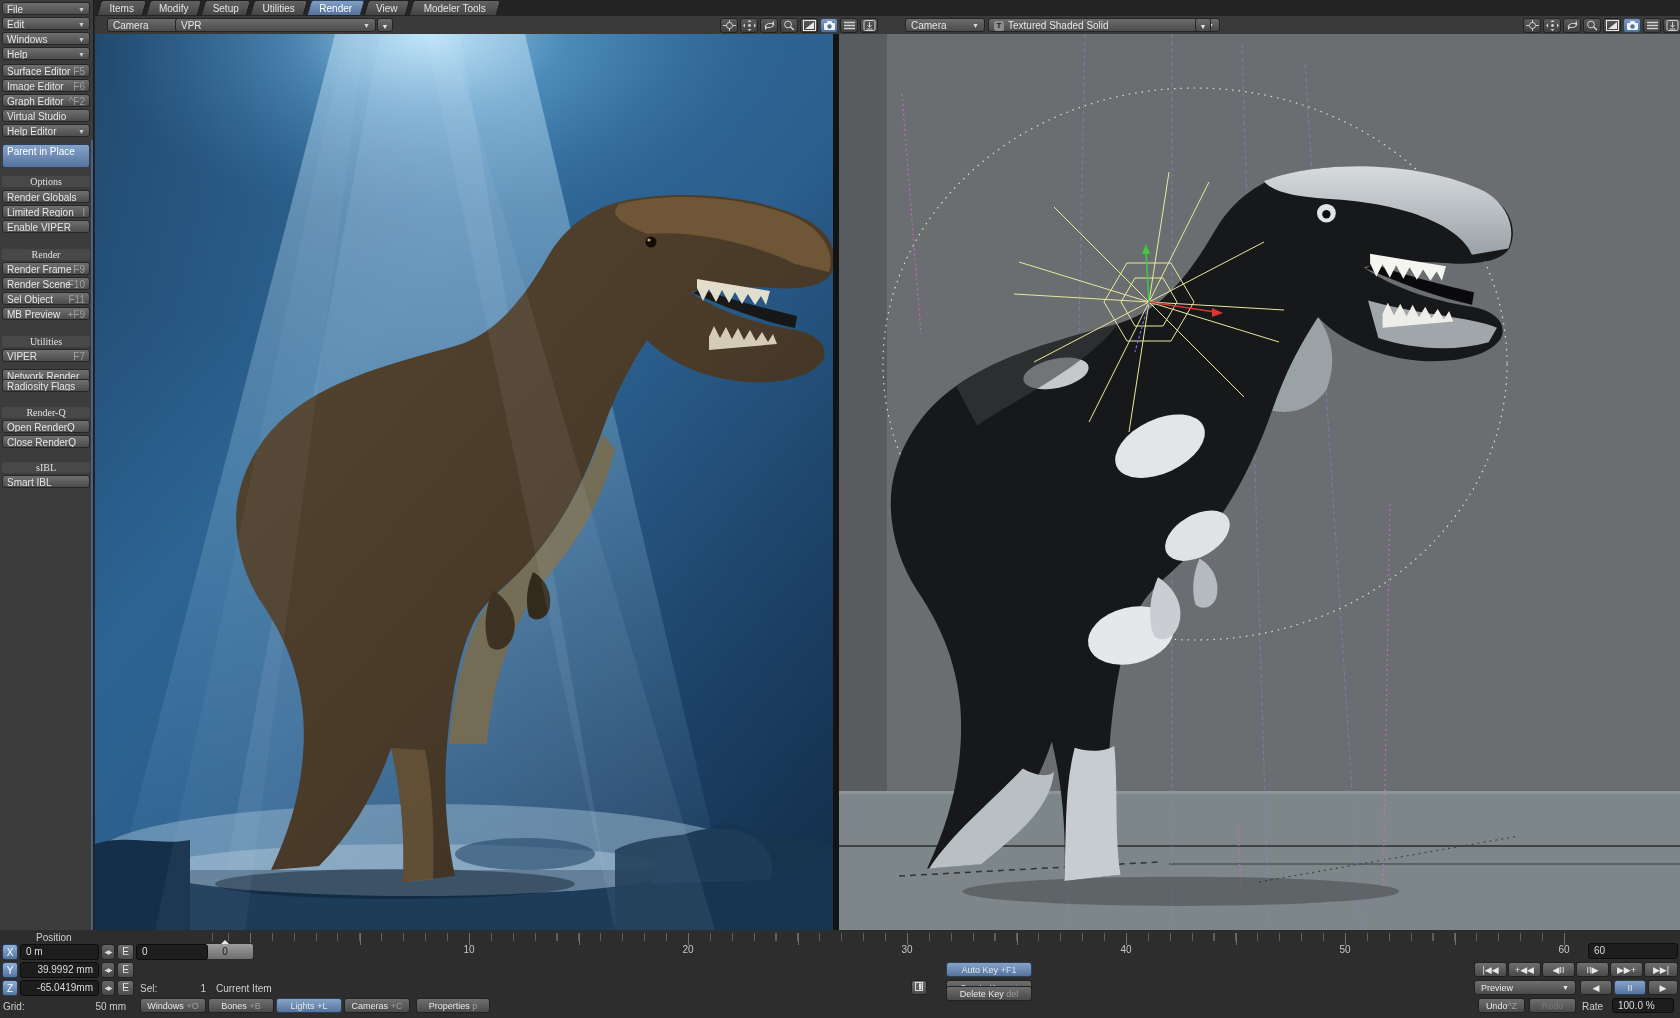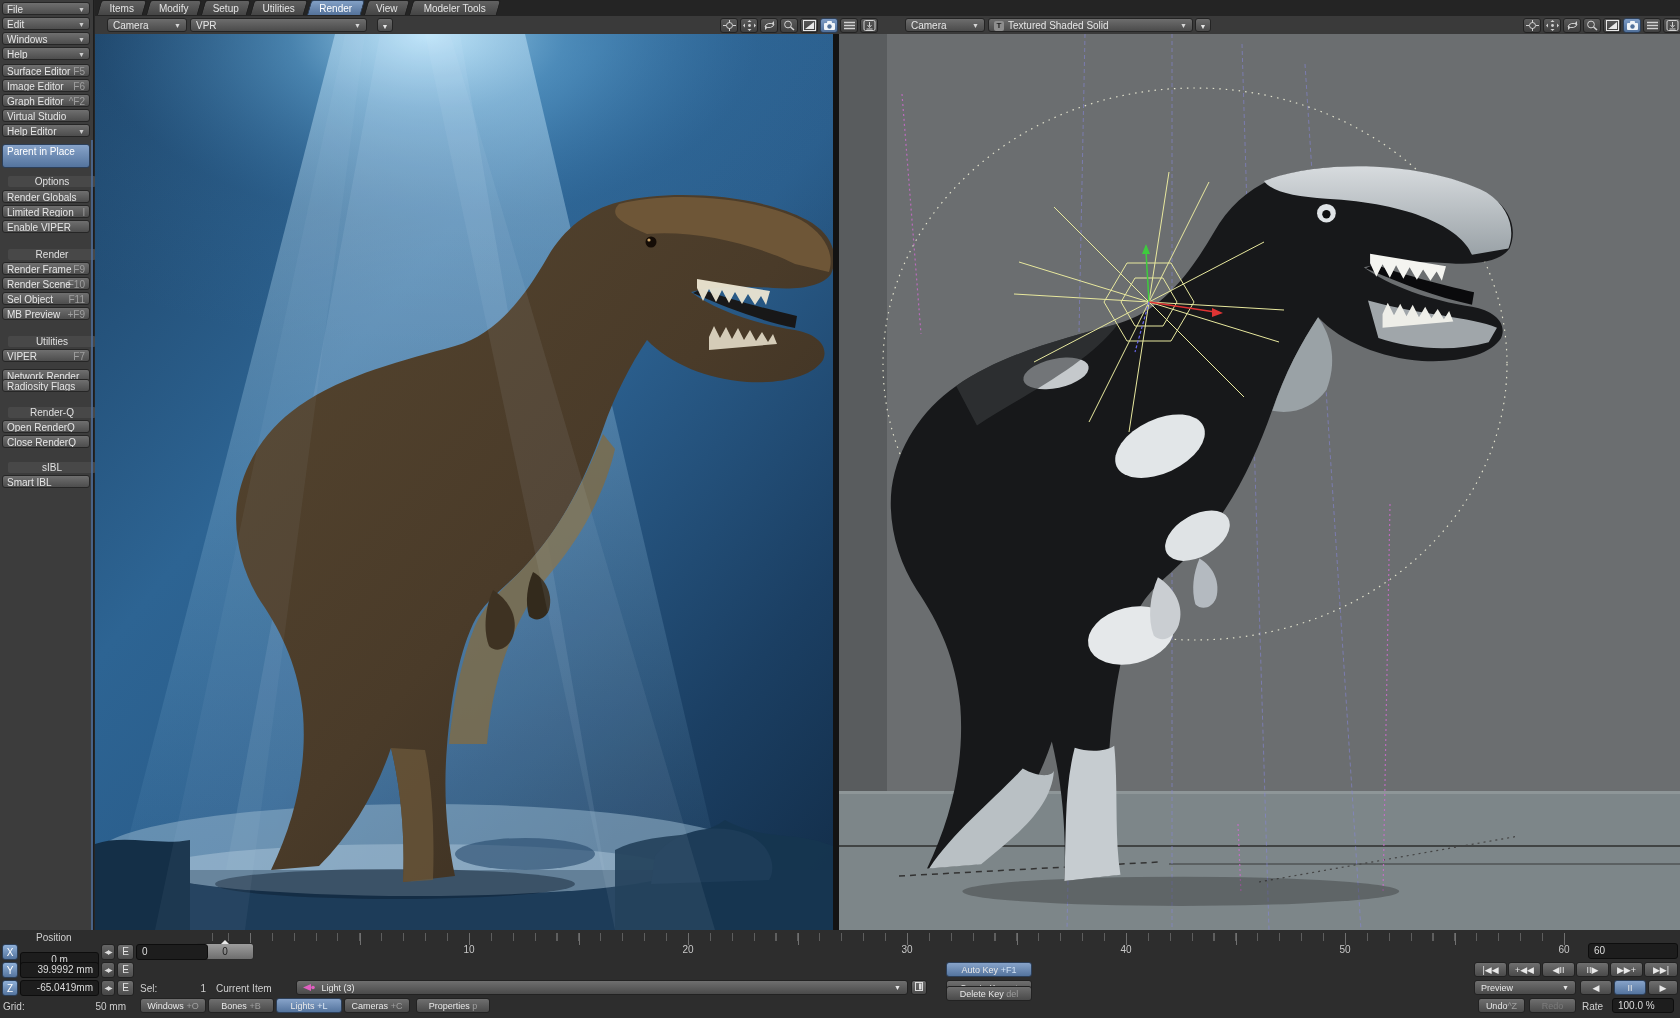--- a/index.html
+++ b/index.html
@@ -23,21 +23,21 @@
   .stepper{position:absolute;width:14px;height:16px;border-radius:3px;background:linear-gradient(#666,#464646);
            border:1px solid #222;color:#ddd;font-size:6px;line-height:14px;text-align:center;letter-spacing:-1px;box-sizing:border-box;}
   .tbtn{position:absolute;height:15px;line-height:14px;background:linear-gradient(#6f6f6f,#4a4a4a);
         border:1px solid #222;border-radius:3px;color:#e8e8e8;text-align:center;box-sizing:border-box;font-size:9px;}
   .tbtn.blue{background:linear-gradient(#87a3c9,#54749e);border-color:#2c3f59;}
   .lbl{position:absolute;color:#cfcfcf;line-height:15px;}
   
   #sidebar{position:absolute;left:0;top:0;width:93px;height:930px;background:#3c3c3c;border-right:1px solid #1d1d1d;}
   #sidebar::after{content:'';position:absolute;right:0;top:140px;bottom:0;width:2px;background:#4d6f9f;opacity:.75;}
   #sidebar .btn{left:2px;width:88px;}
-  #sidebar .hdr{left:8px;width:88px;}
+  #sidebar .hdr{left:2px;width:88px;font-family:Liberation Serif, serif;}
   
   #tabbar{position:absolute;left:95px;top:0;right:0;height:16px;background:#242424;}
   .tab{position:absolute;top:0;height:15px;line-height:15px;background:linear-gradient(#626262,#454545);
        border:1px solid #1f1f1f;border-bottom:none;color:#e4e4e4;text-align:center;transform:skewX(-16deg);
        border-radius:3px 3px 0 0;box-sizing:border-box;}
   .tab>span{display:block;transform:skewX(16deg);}
   .tab.active{background:linear-gradient(#82a0c6,#54729a);color:#fff;border-color:#2c3f59;}
   
   #vphead{position:absolute;left:95px;top:16px;right:0;height:18px;background:#3a3a3a;border-bottom:1px solid #161616;}
   .vhbtn{position:absolute;top:2px;height:14px;line-height:13px;background:linear-gradient(#6d6d6d,#4b4b4b);
@@ -129,21 +129,21 @@
         <span>View</span>
       </div>
     <div class="tab" style="left:316px;width:88px">
         <span>Modeler Tools</span>
       </div>
   </div>
 
   <div id="vphead">
 
     <div class="vhbtn" style="left:12px;width:80px"><span class="dd">▼</span><span>Camera View</span></div>
-    <div class="vhbtn" style="left:95px;width:177px"><span class="dd">▼</span><span>VPR</span></div>
+    <div class="vhbtn" style="left:80px;width:201px"><span class="dd">▼</span><span>VPR</span></div>
     <div class="vhbtn" style="left:282px;width:16px;text-align:center;padding:0"><span style="font-size:7px">▼</span></div>
 
     <div class="icbtn" style="left:625px">
         <svg width="13" height="11" viewBox="0 0 13 11">
           <circle cx="6.5" cy="5.5" r="3" fill="none" stroke="#d2d2d2"></circle>
           <path d="M6.5 0v3M6.5 8v3M0 5.5h3M10 5.5h3" stroke="#d2d2d2"></path>
         </svg>
       </div>
     <div class="icbtn" style="left:645px">
         <svg width="13" height="11" viewBox="0 0 13 11">
@@ -183,21 +183,21 @@
       </div>
     <div class="icbtn" style="left:765px">
         <svg width="13" height="11" viewBox="0 0 13 11">
           <rect x="1" y="0.5" width="11" height="10" rx="1.5" fill="none" stroke="#d2d2d2"></rect>
           <path d="M6.5 2v4.5M4.5 5l2 2.5 2-2.5" fill="none" stroke="#d2d2d2"></path>
           <path d="M3.5 9h6" stroke="#d2d2d2"></path>
         </svg>
       </div>
 
     <div class="vhbtn" style="left:810px;width:80px"><span class="dd">▼</span><span>Camera View</span></div>
-    <div class="vhbtn" style="left:893px;width:205px"><span class="dd">▼</span><span class="badge">T</span><span>Textured Shaded Solid</span></div>
+    <div class="vhbtn" style="left:893px;width:232px"><span class="dd">▼</span><span class="badge">T</span><span>Textured Shaded Solid</span></div>
     <div class="vhbtn" style="left:1100px;width:16px;text-align:center;padding:0"><span style="font-size:7px">▼</span></div>
 
     <div class="icbtn" style="left:1428px">
         <svg width="13" height="11" viewBox="0 0 13 11">
           <circle cx="6.5" cy="5.5" r="3" fill="none" stroke="#d2d2d2"></circle>
           <path d="M6.5 0v3M6.5 8v3M0 5.5h3M10 5.5h3" stroke="#d2d2d2"></path>
         </svg>
       </div>
     <div class="icbtn" style="left:1448px">
         <svg width="13" height="11" viewBox="0 0 13 11">
@@ -402,21 +402,21 @@
     <span class="tnum" style="left:907px">30</span>
     <span class="tnum" style="left:1126px">40</span>
     <span class="tnum" style="left:1345px">50</span>
     <span class="tnum" style="left:1564px">60</span>
     <div id="slider">0</div>
     <div class="field" style="left:1588px;top:13px;width:90px">60</div>
 
     <div class="lbl" style="left:36px;top:0;width:70px">Position</div>
 
     <div class="axisbtn" style="left:2px;top:14px">X</div>
-    <div class="field" style="left:20px;top:22px;width:79px;text-align:center">0 m</div>
+    <div class="field" style="left:20px;top:14px;width:79px;text-align:left">0 m</div>
     <div class="stepper" style="left:101px;top:14px">◀▶</div>
     <div class="ebtn" style="left:117px;top:14px">E</div>
     <div class="field" style="left:136px;top:14px;width:72px">0</div>
 
     <div class="axisbtn" style="left:2px;top:32px">Y</div>
     <div class="field" style="left:20px;top:32px;width:79px;text-align:right">39.9992 mm</div>
     <div class="stepper" style="left:101px;top:32px">◀▶</div>
     <div class="ebtn" style="left:117px;top:32px">E</div>
     <div class="tbtn blue" style="left:946px;top:32px;width:86px"><span>Auto Key</span> <span style="color:#cfe0f4">+F1</span></div>
     <div class="tbtn" style="left:1474px;top:32px;width:33px">|◀◀</div>
@@ -426,28 +426,20 @@
     <div class="tbtn" style="left:1610px;top:32px;width:33px">▶▶+</div>
     <div class="tbtn" style="left:1644px;top:32px;width:34px">▶▶|</div>
 
     <div class="axisbtn" style="left:2px;top:50px">Z</div>
     <div class="field" style="left:20px;top:50px;width:79px;text-align:right">-65.0419mm</div>
     <div class="stepper" style="left:101px;top:50px">◀▶</div>
     <div class="ebtn" style="left:117px;top:50px">E</div>
     <div class="lbl" style="left:140px;top:51px">Sel:</div>
     <div class="lbl" style="left:170px;top:51px;width:36px;text-align:right">1</div>
     <div class="lbl" style="left:216px;top:51px">Current Item</div>
-    <div class="tbtn" style="left:296px;top:50px;width:612px;text-align:left;padding:0 6px">
-      <span class="dd" style="float:right;font-size:7px;line-height:14px">▼</span>
-      <svg width="12" height="9" viewBox="0 0 12 9" style="vertical-align:-1px;margin-right:4px">
-          <polygon points="0,4.5 8,1 8,8" fill="#e060c0"></polygon>
-          <circle cx="10" cy="4.5" r="1.8" fill="#e060c0"></circle>
-        </svg>
-      <span>Light (3)</span>
-    </div>
     <div class="tbtn" style="left:911px;top:50px;width:16px"><svg width="8" height="9" viewBox="0 0 8 9">
           <rect x="0.5" y="0.5" width="7" height="8" fill="none" stroke="#ddd"></rect>
           <rect x="4" y="1.5" width="2.5" height="6" fill="#ddd"></rect>
         </svg></div>
     <div class="tbtn" style="left:946px;top:50px;width:86px"><span>Create Key</span> <span style="color:#9f9f9f">ret</span></div>
     <div class="tbtn" style="left:1474px;top:50px;width:102px;text-align:left;padding:0 6px"><span class="dd" style="float:right;font-size:7px;line-height:14px">▼</span><span>Preview</span></div>
     <div class="tbtn" style="left:1580px;top:50px;width:32px">◀</div>
     <div class="tbtn blue" style="left:1614px;top:50px;width:32px">II</div>
     <div class="tbtn" style="left:1648px;top:50px;width:30px">▶</div>
 

